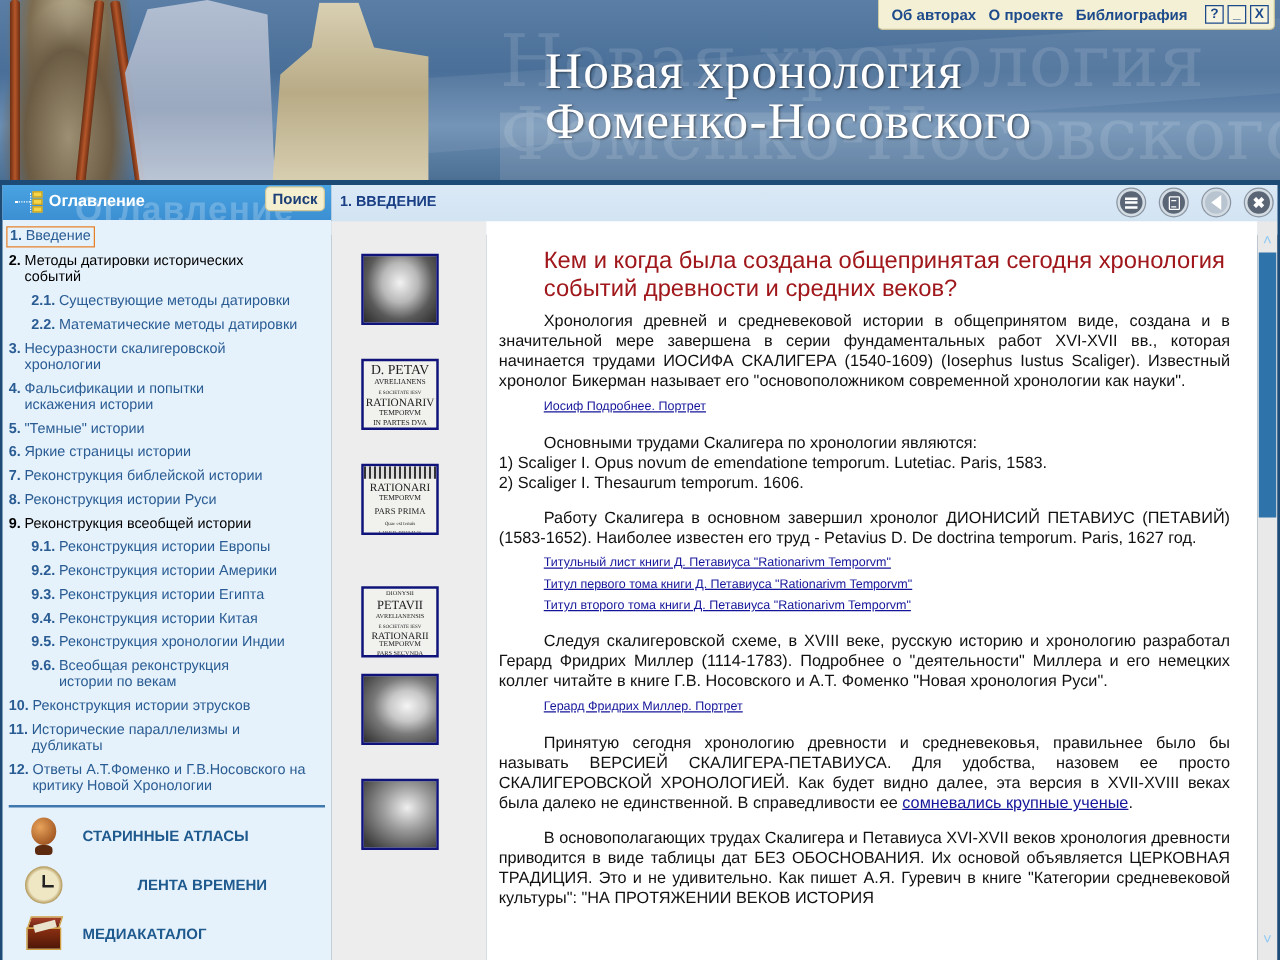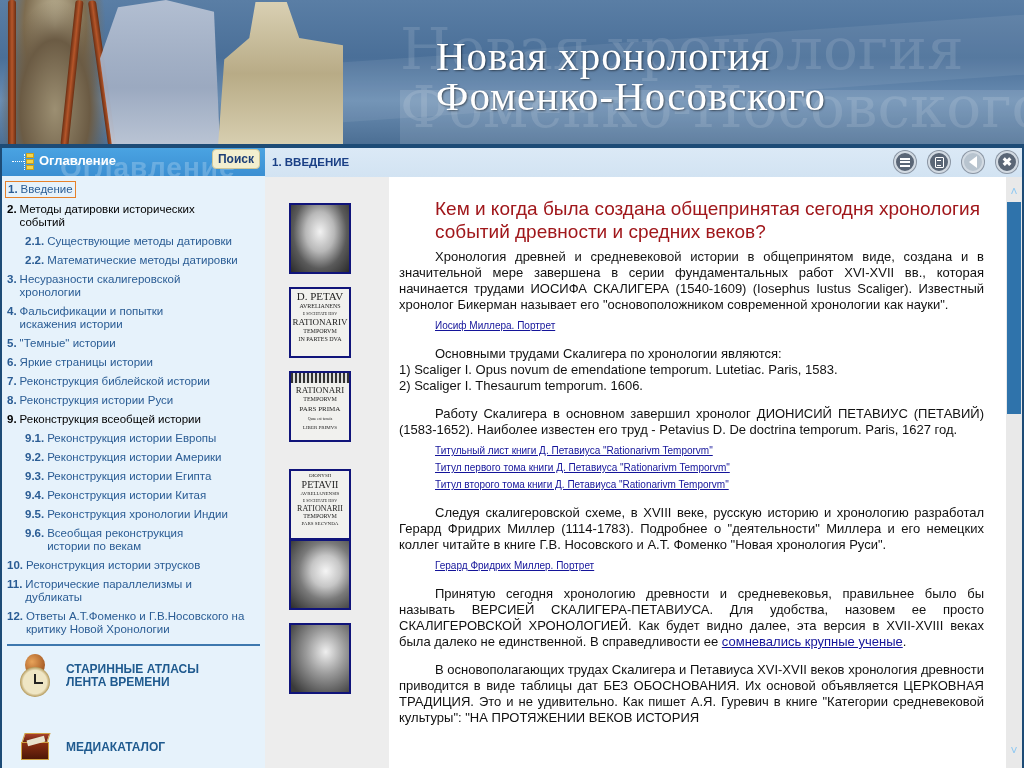--- a/index.html
+++ b/index.html
@@ -66,21 +66,21 @@
   .cbtn { width: 22px; height: 22px; border-radius: 50%; background: #5a6676; border: 2px solid #d3dbe3; box-shadow: 0 0 0 1px #8a95a3; display: flex; align-items: center; justify-content: center; color: #fff; font-size: 12px; font-weight: bold; }
   .cbtn.disabled { background: #b8c4cf; color: #e8eef3; }
   .cbtn .lines { width: 10px; height: 9px; border-top: 2px solid #fff; border-bottom: 2px solid #fff; position: relative; }
   .cbtn .lines::after { content: ""; position: absolute; left: 0; top: 1.5px; width: 10px; height: 2px; background: #fff; }
   .cbtn .doc { width: 9px; height: 11px; border: 1.5px solid #fff; border-radius: 1px; position: relative; }
   .cbtn .doc::after { content: ""; position: absolute; left: 1px; top: 2px; width: 4px; height: 4px; border-top: 1px solid #fff; border-bottom: 1px solid #fff; }
   .cbtn .arrow { width: 0; height: 0; border-top: 6px solid transparent; border-bottom: 6px solid transparent; border-right: 8px solid #fff; }
 
   
   #thumbs { position: absolute; left: 265px; top: 177px; width: 124px; height: 591px; background: #ededed; }
-  .thumb { position: absolute; left: 24px; width: 62px; height: 71px; border: 2px solid #10147a; overflow: hidden; cursor: pointer; background: #ddd; }
+  .thumb { position: absolute; left: 24px; width: 62px; height: 57px; border: 2px solid #10147a; overflow: hidden; cursor: pointer; background: #ddd; }
   .thumb.portrait { background: radial-gradient(ellipse at 50% 40%, #f2f2f2 0%, #b8b8b8 35%, #5a5a5a 65%, #2a2a2a 100%); }
   .thumb.book { background: #f1f1ee; }
   .thumb.book .t { position: absolute; left: 0; width: 100%; text-align: center; font-family: "Liberation Serif", serif; color: #222; white-space: nowrap; overflow: hidden; }
   .thumb.fresco { background: radial-gradient(ellipse at 60% 40%, #efefef 0%, #9a9a9a 40%, #3a3a3a 90%); }
 
   
   #article { position: absolute; left: 389px; top: 177px; width: 617px; height: 591px; background: #fff; overflow: hidden; padding: 20px 22px 0 10px; }
   #article h1 { font-weight: normal; font-size: 19px; line-height: 23px; color: #a0171b; margin-left: 36px; margin-bottom: 6px; }
   #article p { font-size: 13px; line-height: 16px; color: #111; text-align: justify; margin-bottom: 4px; }
   #article p.ind { text-indent: 36px; }
@@ -111,20 +111,36 @@
     </div>
     <div class="relief"></div>
     <div class="statue"></div>
     <div class="title-ghost"><span>Новая хронология</span>
 <span>Фоменко-Носовского</span></div>
     <div class="title-wrap">
       <div class="title-line">Новая хронология</div>
       <div class="title-line">Фоменко-Носовского</div>
     </div>
 
+    <div id="topbar">
+      <span class="tlink">Об авторах</span>
+      <span class="tlink">О проекте</span>
+      <span class="tlink">Библиография</span>
+      <div class="wbtns">
+        <div class="wbtn">
+            <span>?</span>
+          </div>
+        <div class="wbtn">
+            <span>_</span>
+          </div>
+        <div class="wbtn">
+            <span>X</span>
+          </div>
+      </div>
+    </div>
   </div>
 
   <div id="sidebar">
     <div id="sidebar-head">
       <div class="ghost">Оглавление</div>
       <div class="tree-icon">
         <div class="line"></div>
           <div class="vline"></div>
         <div class="folder" style="top:0;"></div>
         <div class="folder" style="top:6px;"></div>
@@ -219,21 +235,21 @@
 
     <div id="sidebar-divider"></div>
 
     <div class="extra" style="top:504px;">
       <div class="ico globe">
           <div class="ball"></div>
           <div class="stand"></div>
         </div>
       <span class="lbl">СТАРИННЫЕ АТЛАСЫ</span>
     </div>
-    <div class="extra" style="top:517px;">
+    <div class="extra" style="top:543px;gap:44px;">
       <div class="ico clock">
           <div class="face"></div>
           <div class="h1"></div>
           <div class="h2"></div>
         </div>
       <span class="lbl">ЛЕНТА ВРЕМЕНИ</span>
     </div>
     <div class="extra" style="top:582px;">
       <div class="ico chest">
           <div class="box"></div>
@@ -290,21 +306,21 @@
       <div class="t" style="top:50px;font-size:5px;">PARS SECVNDA</div>
     </div>
     <div class="thumb portrait" style="top:362px; background: radial-gradient(ellipse at 60% 45%, #f5f5f5 0%, #c6c6c6 30%, #7a7a7a 55%, #2c2c2c 100%);"></div>
     <div class="thumb fresco" style="top:446px;"></div>
   </div>
 
   <div id="article">
     <h1>Кем и когда была создана общепринятая сегодня хронология событий древности и средних веков?</h1>
     <p class="ind">Хронология древней и средневековой истории в общепринятом виде, создана и в значительной мере завершена в серии фундаментальных работ XVI-XVII вв., которая начинается трудами ИОСИФА СКАЛИГЕРА (1540-1609) (Iosephus Iustus Scaliger). Известный хронолог Бикерман называет его "основоположником современной хронологии как науки".</p>
     <div class="links">
-      <a>Иосиф Миллера. Портрет</a>
+      <a>Иосиф Подробнее. Портрет</a>
     </div>
     <p class="ind plain" style="margin-bottom:0;">Основными трудами Скалигера по хронологии являются:</p>
     <p class="plain" style="margin-bottom:0;">1) Scaliger I. Opus novum de emendatione temporum. Lutetiac. Paris, 1583.</p>
     <p class="plain" style="margin-bottom:12px;">2) Scaliger I. Thesaurum temporum. 1606.</p>
     <p class="ind">Работу Скалигера в основном завершил хронолог ДИОНИСИЙ ПЕТАВИУС (ПЕТАВИЙ) (1583-1652). Наиболее известен его труд - Petavius D. De doctrina temporum. Paris, 1627 год.</p>
     <div class="links">
       <a>Титульный лист книги Д. Петавиуса "Rationarivm Temporvm"</a>
       <a>Титул первого тома книги Д. Петавиуса "Rationarivm Temporvm"</a>
       <a>Титул второго тома книги Д. Петавиуса "Rationarivm Temporvm"</a>
     </div>

